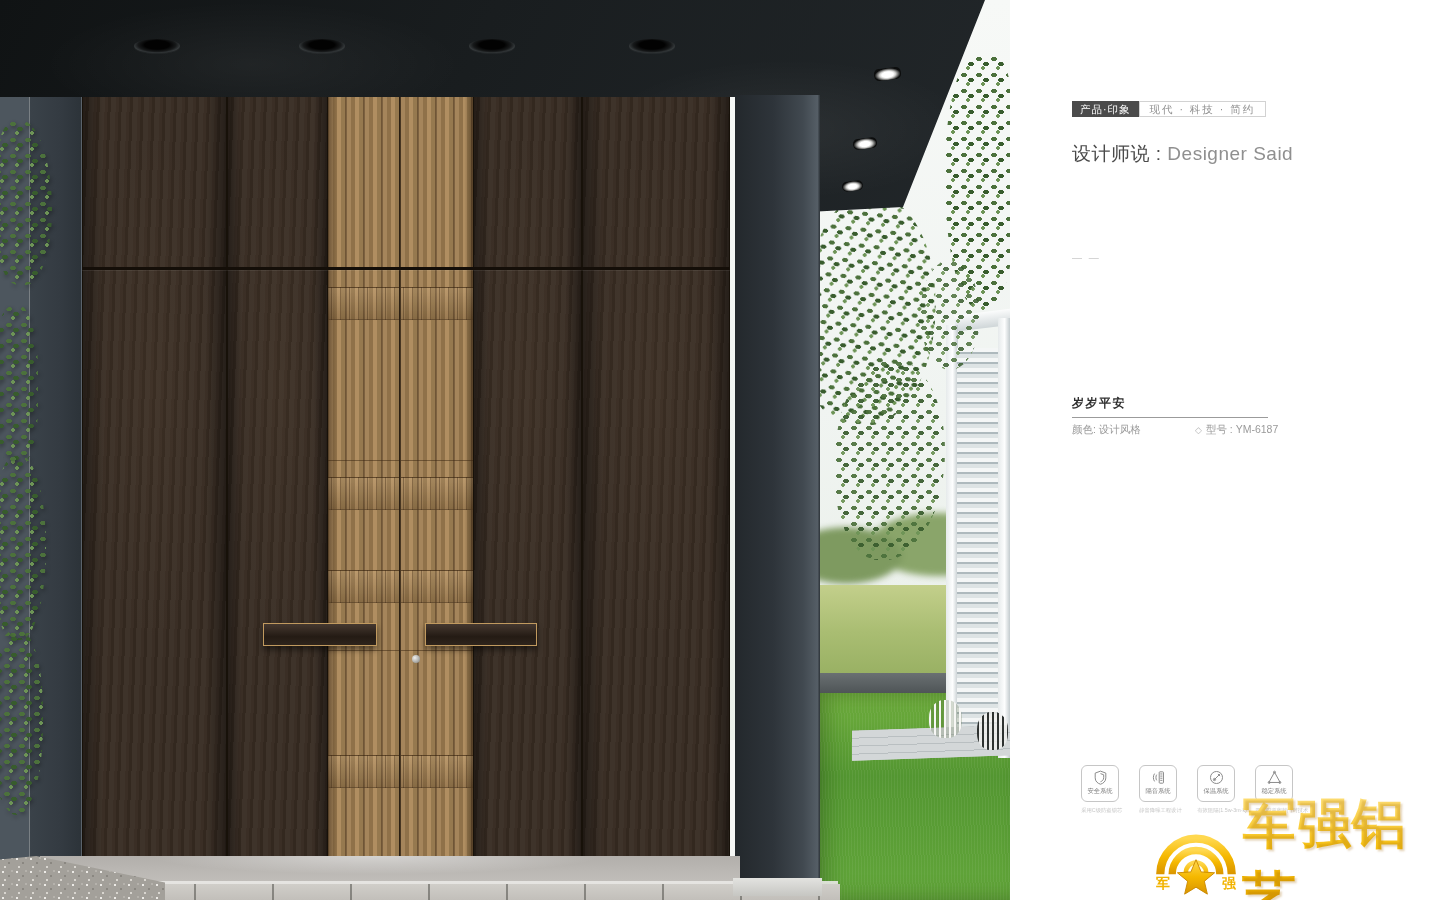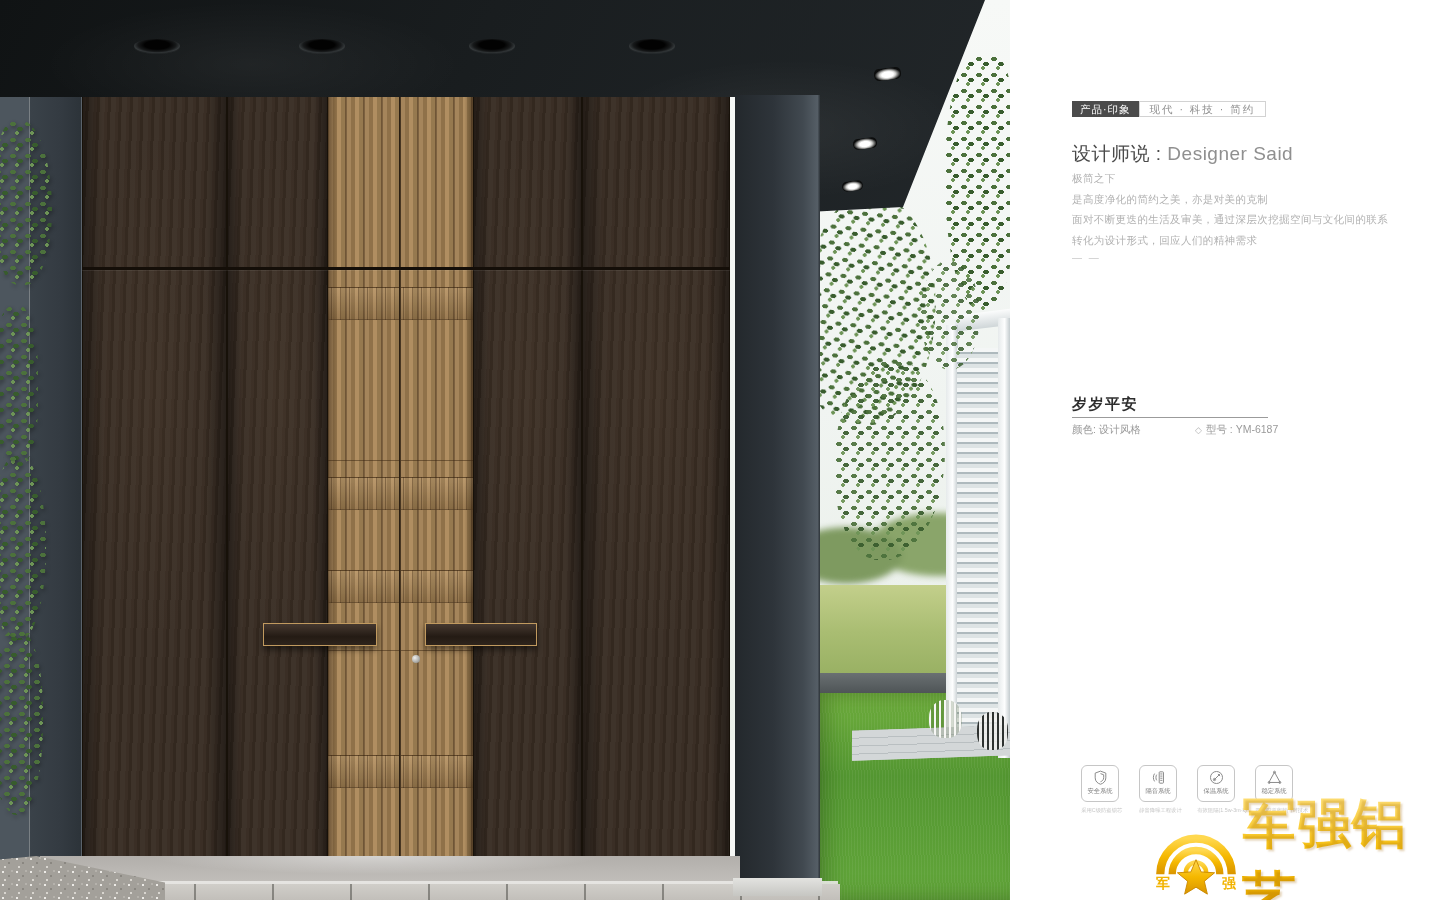--- a/index.html
+++ b/index.html
@@ -133,21 +133,21 @@
   #panel { left:1010px; top:0; width:419px; height:900px; background:#fff; }
   .badge-row { left:62px; top:101px; height:16px; display:flex; }
   .badge { background:#4b4b4b; color:#fff; font-size:10.5px; line-height:16px; padding:0 8px; letter-spacing:1px; }
   .tags { border:1px solid #d2d2d2; color:#8f8f8f; font-size:10.5px; line-height:14px; padding:0 10px; letter-spacing:2px; }
   .designer-title { left:62px; top:141px; font-size:19px; color:#4a4a4a; letter-spacing:.5px; }
   .designer-title .en { color:#8f8f8f; }
   .designer-lines { left:62px; top:173px; width:330px; }
   .designer-lines p { font-size:10.5px; line-height:11px; color:#b1b1b1; margin-bottom:9.6px; letter-spacing:.4px; }
   .dashes { left:62px; top:252px; font-size:10px; color:#c9c9c9; letter-spacing:2px; }
 
-  .prod-name { left:62px; top:395px; font-size:15px; font-weight:bold; color:#2e2e2e; letter-spacing:1.5px; }
+  .prod-name { left:62px; top:395px; font-size:12px; font-weight:bold; color:#2e2e2e; letter-spacing:1.5px; }
   .prod-rule { left:62px; top:417px; width:196px; height:1px; background:#9b9b9b; }
   .prod-row { left:62px; top:423px; width:200px; font-size:10.5px; color:#9a9a9a; }
   .model-row { left:185px; top:423px; font-size:10.5px; color:#9a9a9a; display:flex; align-items:center; gap:4px; }
   .diamond { color:#b5b5b5; font-size:9px; }
 
   .specs { left:62px; top:458px; width:340px; }
   .specs p { font-size:10.5px; line-height:11px; color:#9a9a9a; margin-bottom:13.6px; letter-spacing:.3px; }
 
   .features { left:67px; top:765px; display:flex; gap:12px; }
   .feature { width:46px; text-align:center; }
@@ -234,26 +234,20 @@
 
   <div id="panel" class="abs">
 
     <div class="abs badge-row">
       <div class="badge">产品·印象</div>
       <div class="tags">现代 · 科技 · 简约</div>
     </div>
 
     <div class="abs designer-title">
       <span>设计师说 : </span><span class="en">Designer Said</span>
-    </div>
-    <div class="abs designer-lines">
-      <p>极简之下</p>
-      <p>是高度净化的简约之美，亦是对美的克制</p>
-      <p>面对不断更迭的生活及审美，通过深层次挖掘空间与文化间的联系</p>
-      <p>转化为设计形式，回应人们的精神需求</p>
     </div>
     <div class="abs dashes">— —</div>
 
     <div class="abs prod-name">岁岁平安</div>
     <div class="abs prod-rule"></div>
     <div class="abs prod-row">颜色: 设计风格</div>
     <div class="abs model-row">
       <span class="diamond">◇</span>
       <span>型号 : YM-6187</span>
     </div>

